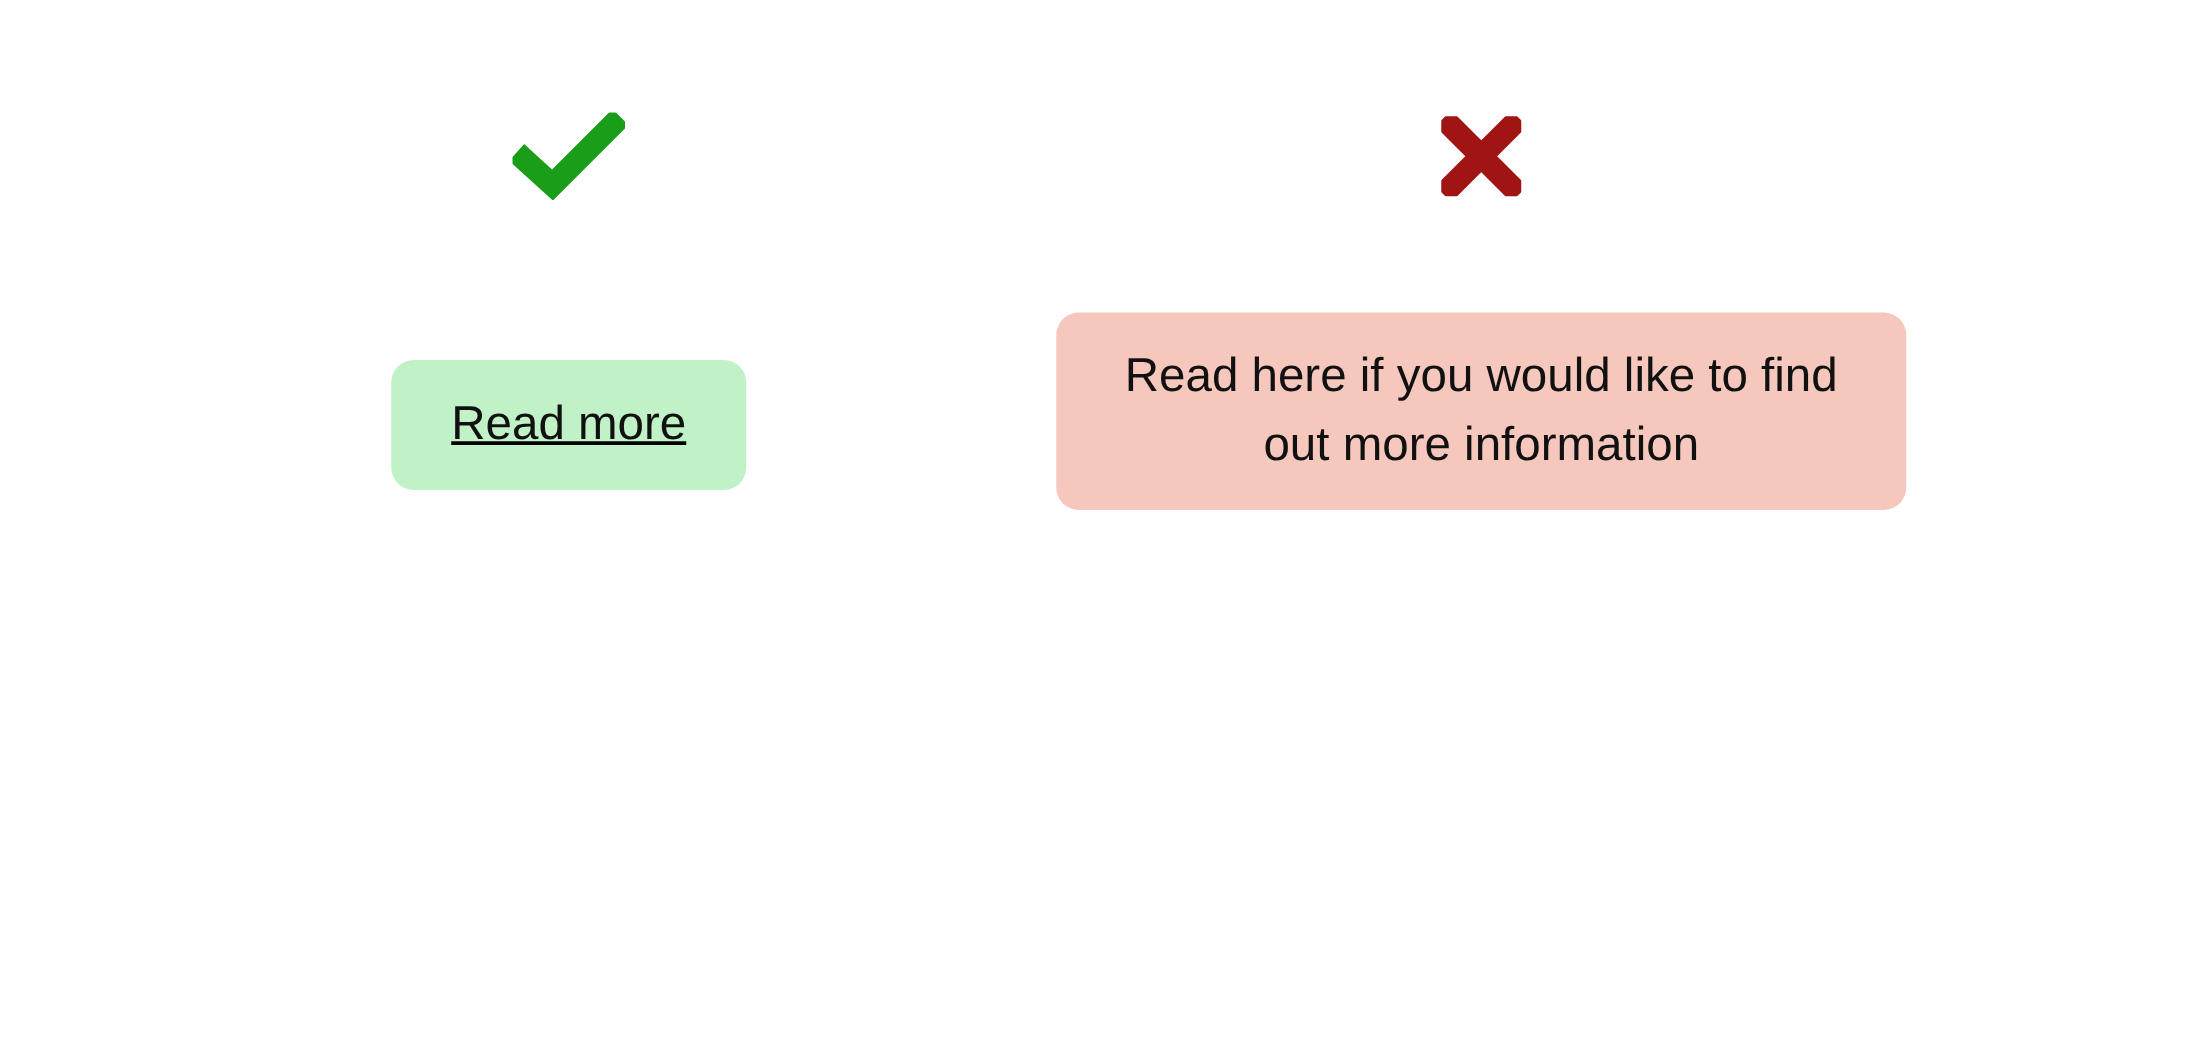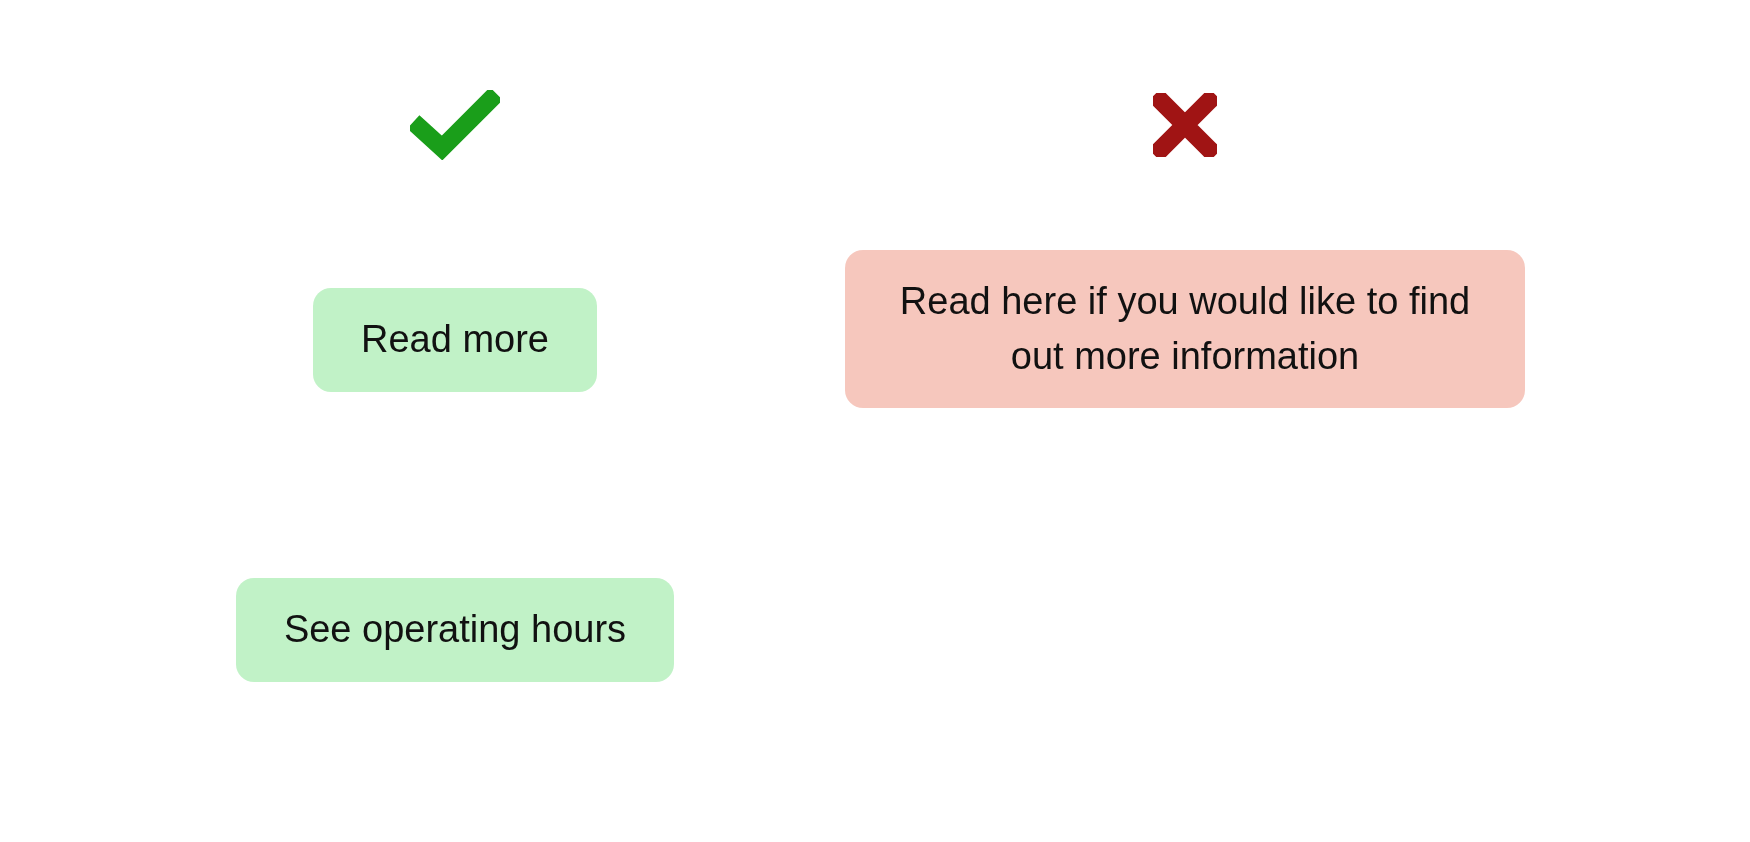--- a/index.html
+++ b/index.html
@@ -48,20 +48,21 @@
       background: #f6c7bd;
     }
     .row {
       display: flex;
       align-items: center;
       justify-content: center;
     }
     .col-good .row-1 {
       height: 180px;
       margin-bottom: 110px;
+      text-decoration: underline;
     }
     .col-good .row-2 {
       height: 180px;
     }
     .col-bad .row-1 {
       margin-bottom: 90px;
     }
     .col-bad .pill {
       width: 680px;
     }
@@ -80,23 +81,20 @@
 
   <div class="column col-good">
     <div class="icon-wrap">
       <svg width="90" height="70" viewBox="0 0 90 70">
         <path d="M10 38 L32 58 L80 10" stroke="#1a9e1a" stroke-width="18" fill="none" stroke-linecap="square" stroke-linejoin="miter"></path>
       </svg>
     </div>
     <div class="row row-1">
       <div class="pill pill-green">Read more</div>
     </div>
-    <div class="row row-2">
-      <div class="pill pill-green">See operating hours</div>
-    </div>
   </div>
 
   <div class="column col-bad">
     <div class="icon-wrap">
       <svg width="64" height="64" viewBox="0 0 64 64">
         <path d="M8 8 L56 56 M56 8 L8 56" stroke="#a01414" stroke-width="18" stroke-linecap="square"></path>
       </svg>
     </div>
     <div class="row row-1">
       <div class="pill pill-red">Read here if you would like to find out more information</div>

